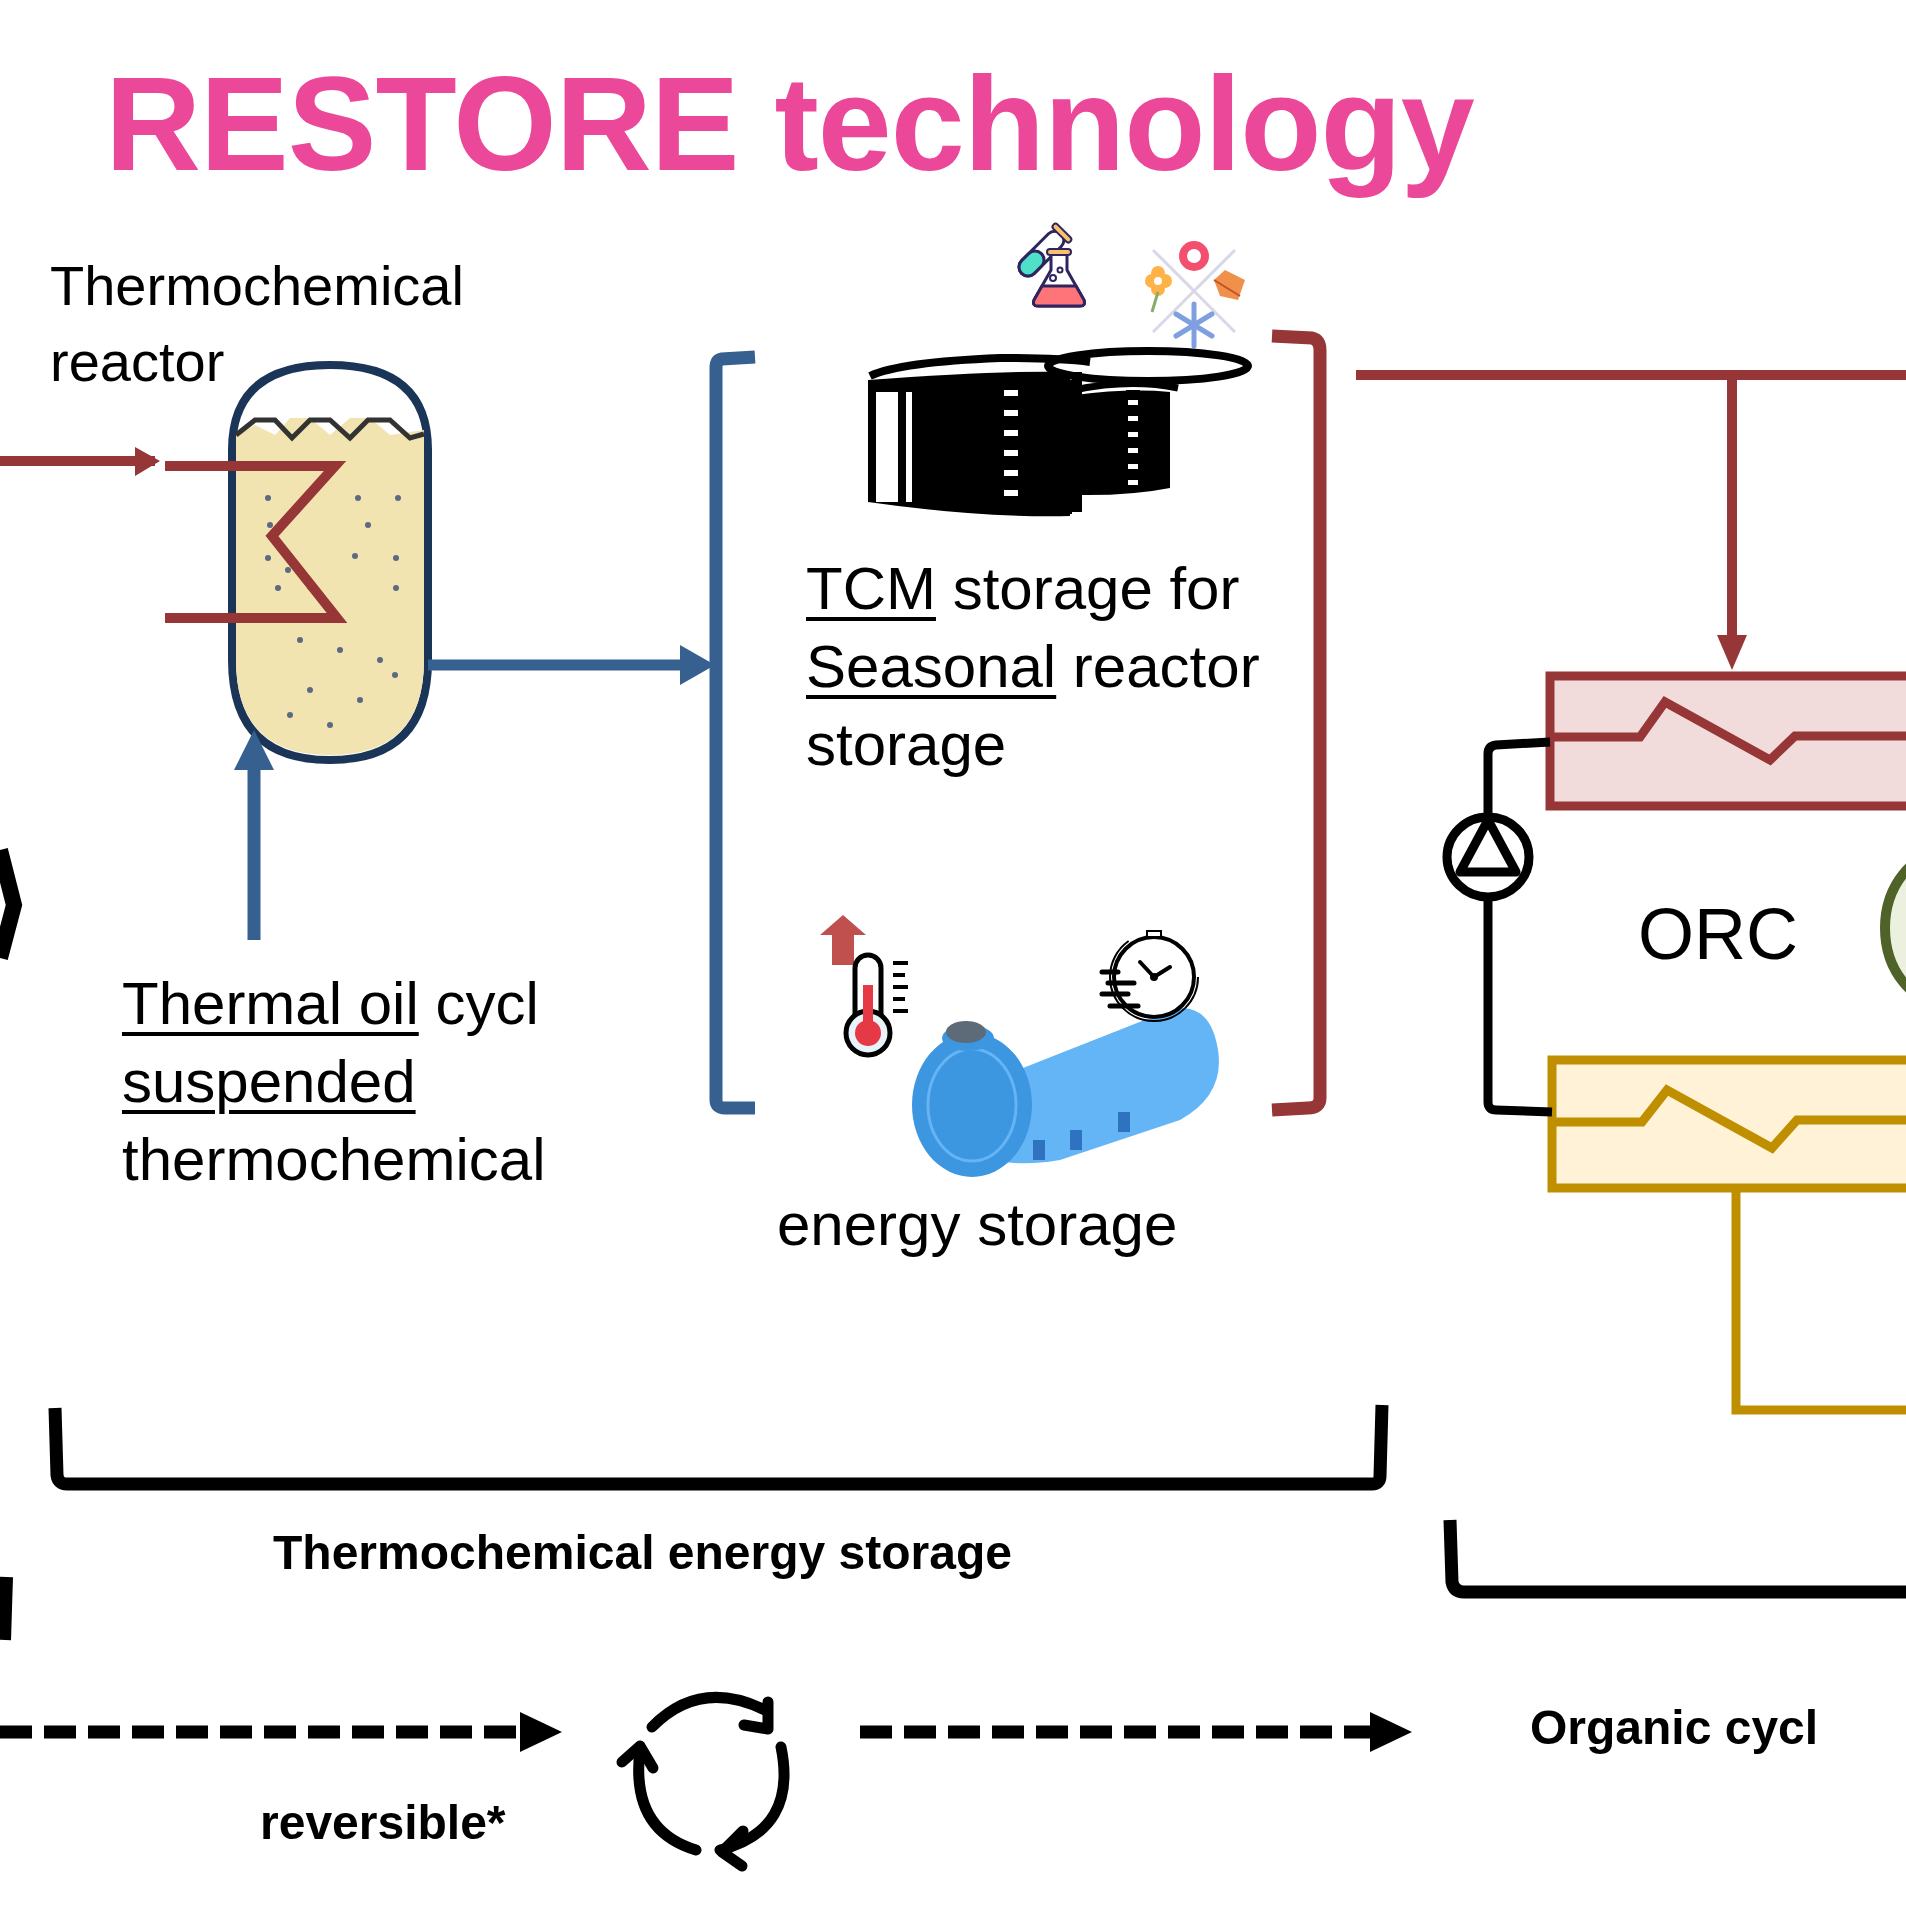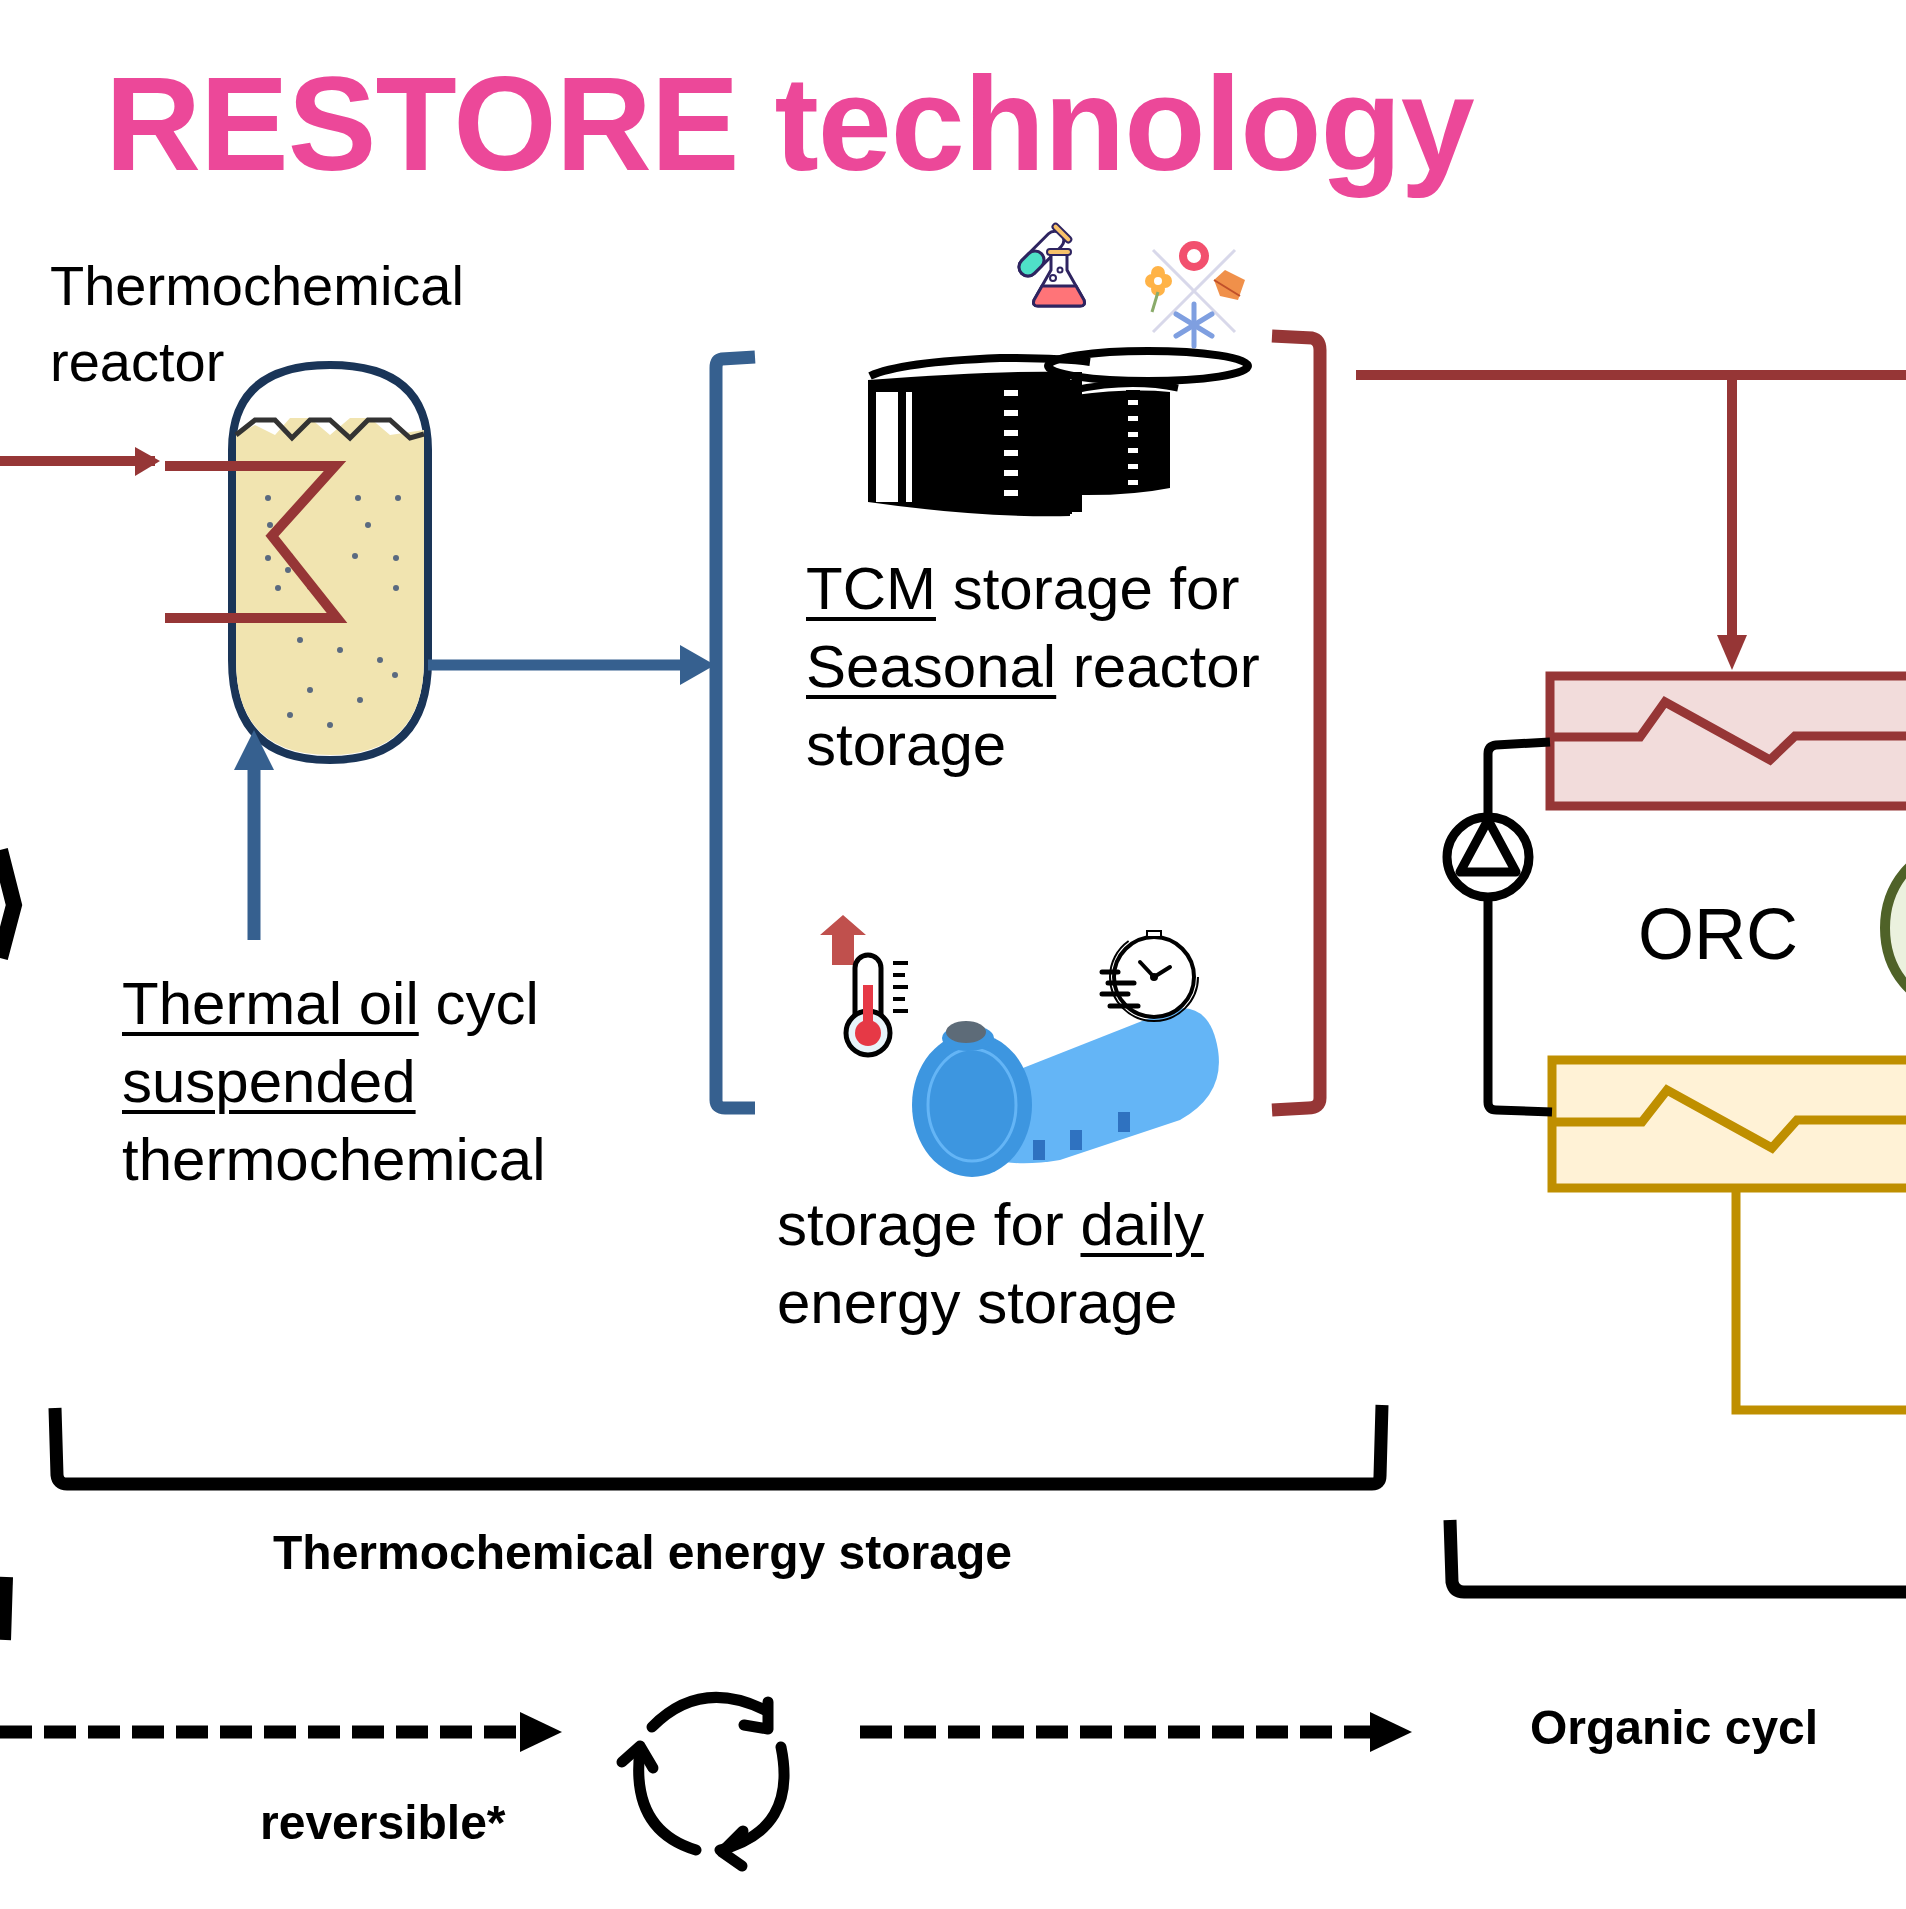--- a/index.html
+++ b/index.html
@@ -251,21 +251,20 @@
   <div>thermochemical</div>
 </div>
 
 <div class="abs label" style="left:806px; top:550px;">
   <div><u>TCM</u><span> storage for</span></div>
   <div><u>Seasonal</u><span> reactor</span></div>
   <div>storage</div>
 </div>
 
 <div class="abs label" style="left:777px; top:1186px;">
-  <div><span>storage for </span><u>daily</u></div>
   <div>energy storage</div>
 </div>
 
 <div class="abs label" style="left:1638px; top:895px; font-size:72px;">ORC</div>
 
 <div class="abs bold-label" style="left:273px; top:1525px;">Thermochemical energy storage</div>
 
 <div class="abs bold-label" style="left:1530px; top:1700px;">Organic cycl</div>
 
 <div class="abs bold-label" style="left:260px; top:1795px; font-size:48px;">reversible*</div>

